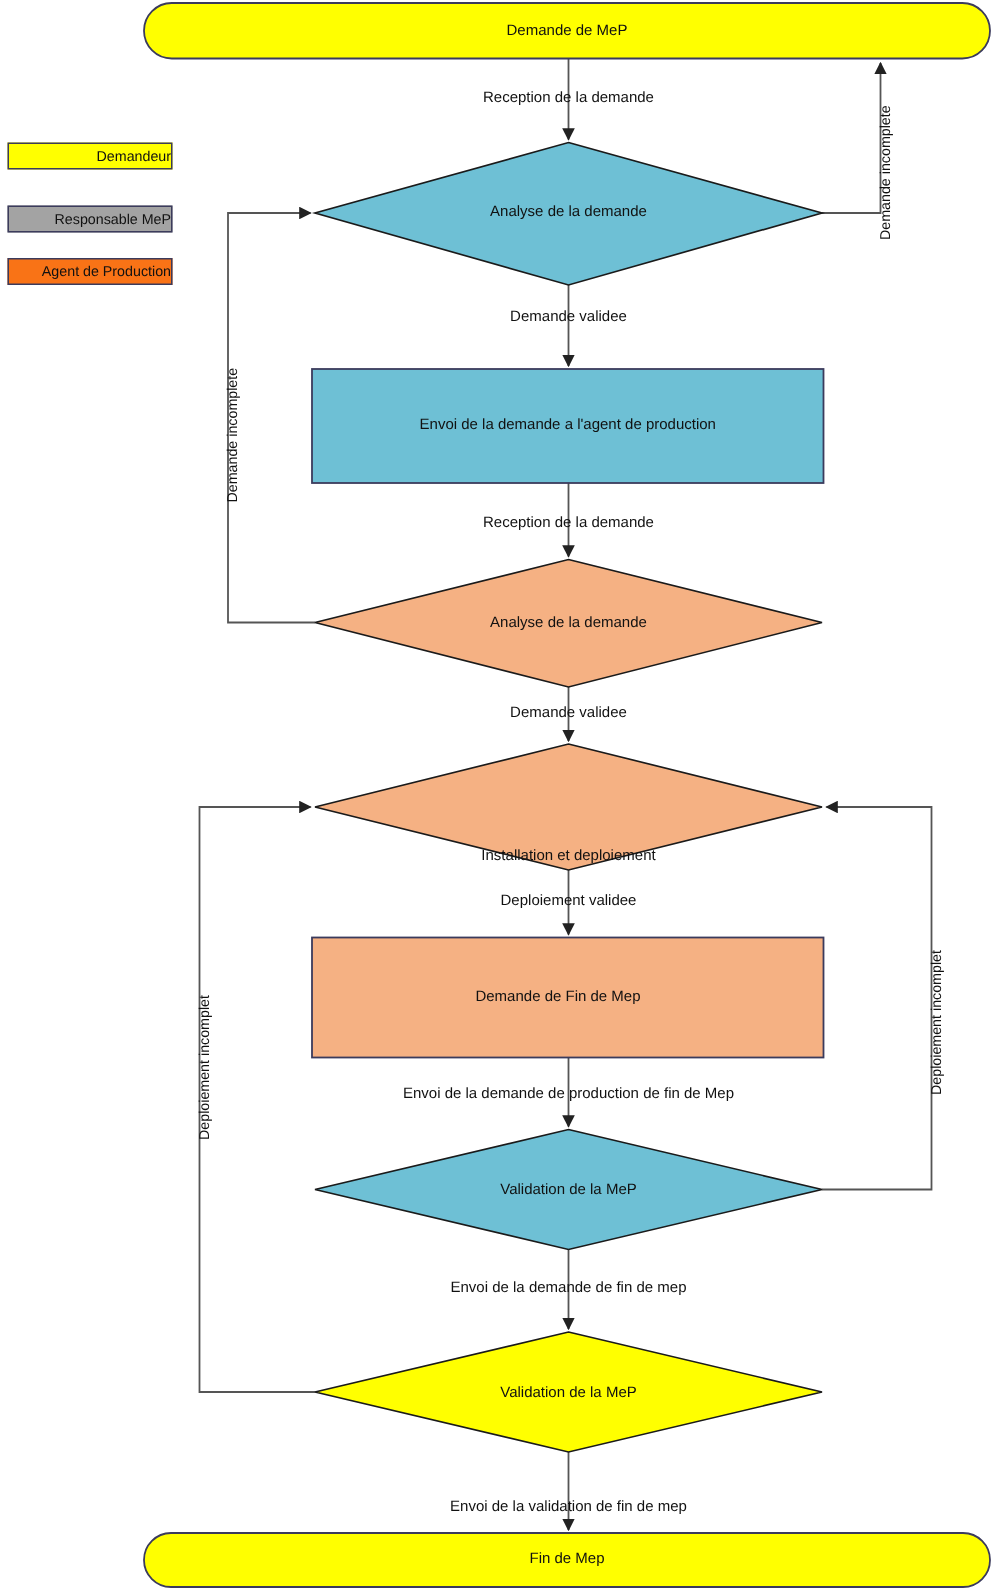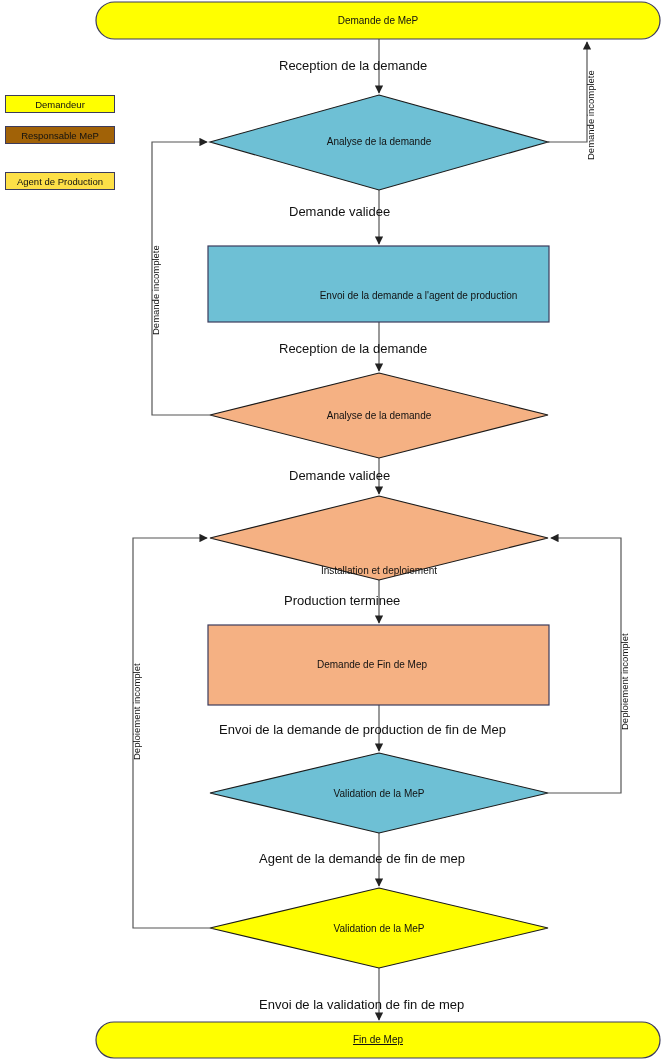--- a/index.html
+++ b/index.html
@@ -29,41 +29,42 @@
     position: absolute;
     font-size: 10px;
     line-height: 11px;
     text-align: center;
     color: #111111;
     white-space: nowrap;
     pointer-events: none;
   }
   .edge-label {
     position: absolute;
-    font-size: 13px;
+    font-size: 10px;
     line-height: 11px;
+    text-align: center;
     color: #111111;
     white-space: nowrap;
   }
   .edge-label-vert {
     position: absolute;
     font-size: 9.5px;
     line-height: 11px;
     color: #111111;
     white-space: nowrap;
     transform-origin: 0 0;
   }
   .legend-item {
     position: absolute;
     width: 110px;
     height: 18px;
     border: 1px solid #3b3b5c;
     font-size: 9.5px;
     line-height: 18px;
-    text-align: center;
+    text-align: right;
     color: #111111;
     box-sizing: border-box;
   }
 </style>
 </head>
 <body>
 
 <div id="canvas">
 
   <svg id="flow-svg" viewBox="0 0 663 1060">
@@ -115,58 +116,58 @@
     <polygon points="379,753 548,793 379,833 210,793" fill="#6EC0D5" stroke="#1a1a1a" stroke-width="1.1"></polygon>
 
     <polygon points="379,888 548,928 379,968 210,928" fill="#FFFF00" stroke="#1a1a1a" stroke-width="1.1"></polygon>
 
     <rect x="96" y="1022" width="564" height="36" rx="18" ry="18" fill="#FFFF00" stroke="#3b3b5c" stroke-width="1.2"></rect>
   </svg>
 
   <div class="legend-item" style="left:5px; top:95px; background:#FFFF00;">
     <span>Demandeur</span>
   </div>
-  <div class="legend-item" style="left:5px; top:126px; background:#a16207;">
+  <div class="legend-item" style="left:5px; top:137px; background:#a3a3a3;">
     <span>Responsable MeP</span>
   </div>
-  <div class="legend-item" style="left:5px; top:172px; background:#fde047;">
+  <div class="legend-item" style="left:5px; top:172px; background:#f97316;">
     <span>Agent de Production</span>
   </div>
 
   <div class="node-label" style="left:96px; top:15px; width:564px;">Demande de MeP</div>
 
   <div class="node-label" style="left:210px; top:136px; width:338px;">Analyse de la demande</div>
 
-  <div class="node-label" style="left:208px; top:290px; width:341px;margin-left:40px;">Envoi de la demande a l'agent de production</div>
+  <div class="node-label" style="left:208px; top:278px; width:341px;">Envoi de la demande a l'agent de production</div>
 
   <div class="node-label" style="left:210px; top:410px; width:338px;">Analyse de la demande</div>
 
   <div class="node-label" style="left:210px; top:565px; width:338px;">Installation et deploiement</div>
 
   <div class="node-label" style="left:208px; top:659px; width:328px;">Demande de Fin de Mep</div>
 
   <div class="node-label" style="left:210px; top:788px; width:338px;">Validation de la MeP</div>
 
   <div class="node-label" style="left:210px; top:923px; width:338px;">Validation de la MeP</div>
 
-  <div class="node-label" style="left:96px; top:1034px; width:564px;text-decoration:underline;">Fin de Mep</div>
+  <div class="node-label" style="left:96px; top:1034px; width:564px;">Fin de Mep</div>
 
   <div class="edge-label" style="left:279px; top:60px; width:200px;">Reception de la demande</div>
 
   <div class="edge-label" style="left:289px; top:206px; width:180px;">Demande validee</div>
 
   <div class="edge-label" style="left:279px; top:343px; width:200px;">Reception de la demande</div>
 
   <div class="edge-label" style="left:289px; top:470px; width:180px;">Demande validee</div>
 
-  <div class="edge-label" style="left:284px; top:595px; width:190px;">Production terminee</div>
+  <div class="edge-label" style="left:284px; top:595px; width:190px;">Deploiement validee</div>
 
   <div class="edge-label" style="left:219px; top:724px; width:320px;">Envoi de la demande de production de fin de Mep</div>
 
-  <div class="edge-label" style="left:259px; top:853px; width:240px;">Agent de la demande de fin de mep</div>
+  <div class="edge-label" style="left:259px; top:853px; width:240px;">Envoi de la demande de fin de mep</div>
 
   <div class="edge-label" style="left:259px; top:987px; width:240px;margin-top:12px;">Envoi de la validation de fin de mep</div>
 
   <div class="edge-label-vert" style="left:585px; top:160px; transform: rotate(-90deg);">Demande incomplete</div>
 
   <div class="edge-label-vert" style="left:150px; top:335px; transform: rotate(-90deg);">Demande incomplete</div>
 
   <div class="edge-label-vert" style="left:131px; top:760px; transform: rotate(-90deg);">Deploiement incomplet</div>
 
   <div class="edge-label-vert" style="left:619px; top:730px; transform: rotate(-90deg);">Deploiement incomplet</div>

